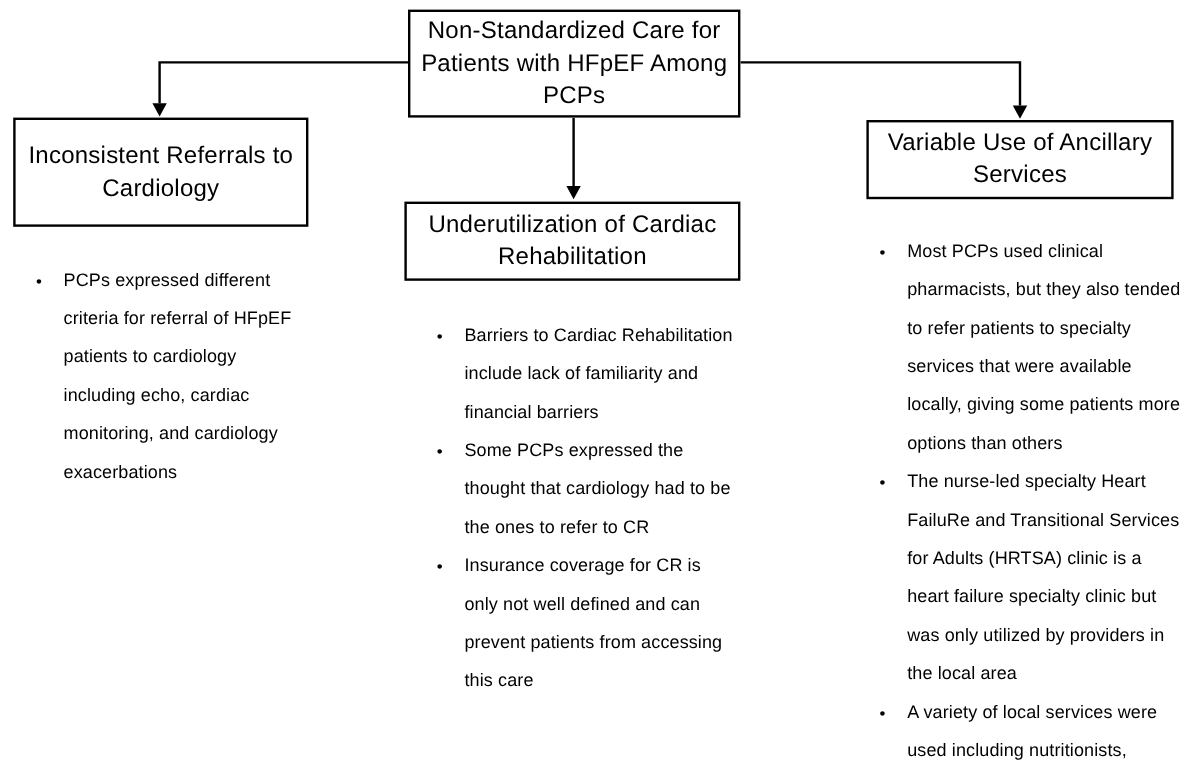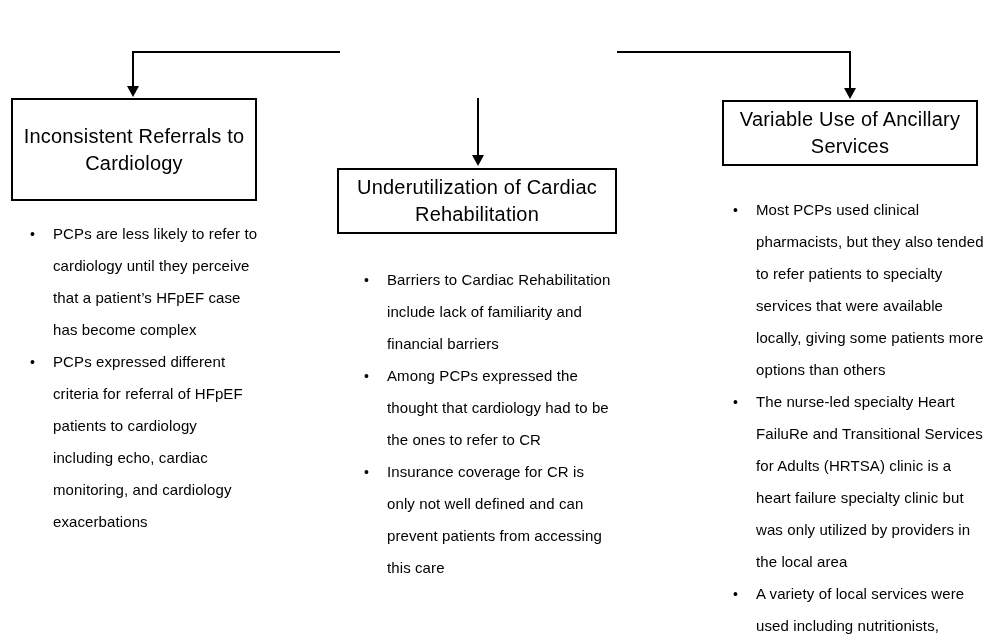--- a/index.html
+++ b/index.html
@@ -28,21 +28,21 @@
     justify-content: center;
     text-align: center;
     box-sizing: border-box;
   }
   .box .box-title {
     font-size: 20px;
     line-height: 27px;
     letter-spacing: 0.2px;
   }
   .box-top   { left: 340px; top: 8px;   width: 277px; height: 90px; }
-  .box-left  { left: 11px;  top: 98px;  width: 246px; height: 103px; }
+  .box-left  { left: 11px;  top: 98px;  width: 246px; height: 91px; }
   .box-mid   { left: 337px; top: 168px; width: 280px; height: 66px; }
   .box-right { left: 722px; top: 100px; width: 256px; height: 66px; }
 
   ul.bullets {
     position: absolute;
     z-index: 1;
     margin: 12px;
     padding: 0;
     list-style: none;
     font-size: 15px;
@@ -74,41 +74,43 @@
     <path d="M340 52 H133 V86" fill="none" stroke="#000000" stroke-width="2"></path>
     <polygon points="127,86 139,86 133,97" fill="#000000"></polygon>
 
     <path d="M617 52 H850 V88" fill="none" stroke="#000000" stroke-width="2"></path>
     <polygon points="844,88 856,88 850,99" fill="#000000"></polygon>
 
     <path d="M478 98 V155" fill="none" stroke="#000000" stroke-width="2"></path>
     <polygon points="472,155 484,155 478,166" fill="#000000"></polygon>
   </svg>
 
+  <div class="box box-top">
+    <span class="box-title">Non-Standardized Care for Patients with HFpEF Among PCPs</span>
+  </div>
 
   <div class="box box-left">
     <span class="box-title">Inconsistent Referrals to Cardiology</span>
   </div>
 
   <div class="box box-mid">
     <span class="box-title">Underutilization of Cardiac Rehabilitation</span>
   </div>
 
   <div class="box box-right">
     <span class="box-title">Variable Use of Ancillary Services</span>
   </div>
 
   <ul class="bullets list-left">
-    <li>PCPs are less likely to refer to cardiology until they perceive that a patient’s HFpEF case has become complex</li>
     <li>PCPs expressed different criteria for referral of HFpEF patients to cardiology including echo, cardiac monitoring, and cardiology exacerbations</li>
   </ul>
 
   <ul class="bullets list-mid">
     <li>Barriers to Cardiac Rehabilitation include lack of familiarity and financial barriers</li>
-    <li>Among PCPs expressed the thought that cardiology had to be the ones to refer to CR</li>
+    <li>Some PCPs expressed the thought that cardiology had to be the ones to refer to CR</li>
     <li>Insurance coverage for CR is only not well defined and can prevent patients from accessing this care</li>
   </ul>
 
   <ul class="bullets list-right">
     <li>Most PCPs used clinical pharmacists, but they also tended to refer patients to specialty services that were available locally, giving some patients more options than others</li>
     <li>The nurse-led specialty Heart FailuRe and Transitional Services for Adults (HRTSA) clinic is a heart failure specialty clinic but was only utilized by providers in the local area</li>
     <li>A variety of local services were used including nutritionists, physical therapists, and prescription assistance programs</li>
   </ul>
 
 </div>

